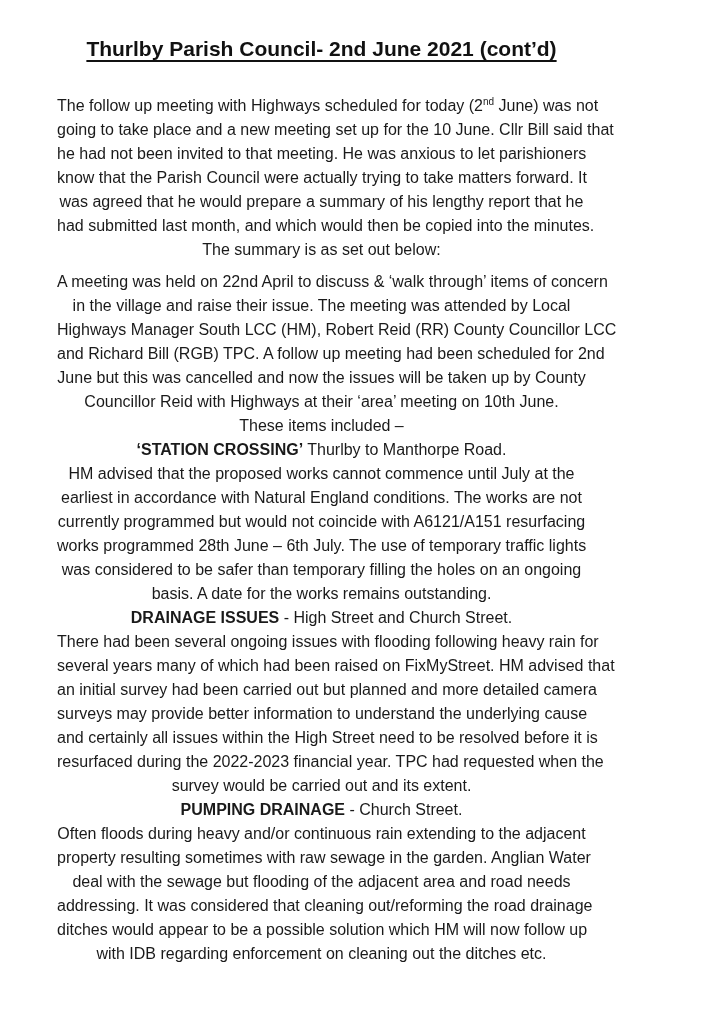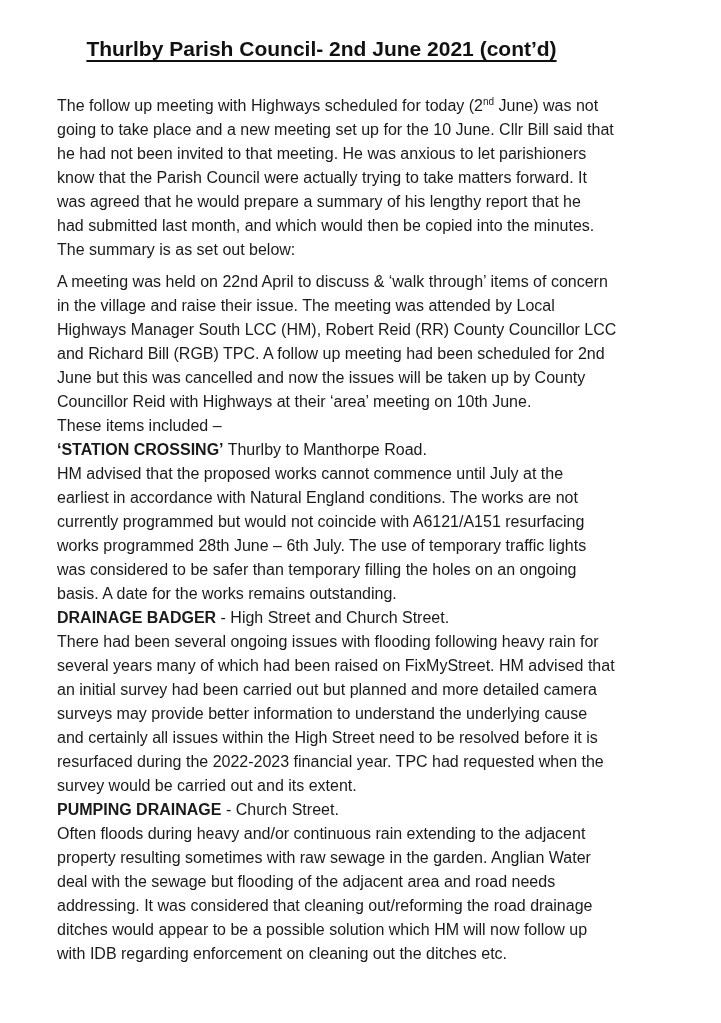--- a/index.html
+++ b/index.html
@@ -30,20 +30,21 @@
     line-height: 26px;
     margin: 0 0 32px 0;
     color: #111111;
   }
   .para {
     font-size: 16px;
     line-height: 24px;
     white-space: pre;
     margin: 0 0 8px 0;
     color: #1a1a1a;
+    text-align: center;
   }
   .para .bold {
     font-weight: bold;
   }
   .para sup {
     font-size: 10px;
     line-height: 0;
     vertical-align: super;
   }
   .footer {
@@ -77,21 +78,21 @@
 June but this was cancelled and now the issues will be taken up by County
 Councillor Reid with Highways at their ‘area’ meeting on 10th June.
 These items included –
 </span><span class="bold">‘STATION CROSSING’</span><span> Thurlby to Manthorpe Road.
 HM advised that the proposed works cannot commence until July at the
 earliest in accordance with Natural England conditions. The works are not
 currently programmed but would not coincide with A6121/A151 resurfacing
 works programmed 28th June – 6th July. The use of temporary traffic lights
 was considered to be safer than temporary filling the holes on an ongoing
 basis. A date for the works remains outstanding.
-</span><span class="bold">DRAINAGE BADGER</span><span> - High Street and Church Street.
+</span><span class="bold">DRAINAGE ISSUES</span><span> - High Street and Church Street.
 There had been several ongoing issues with flooding following heavy rain for
 several years many of which had been raised on FixMyStreet. HM advised that
 an initial survey had been carried out but planned and more detailed camera
 surveys may provide better information to understand the underlying cause
 and certainly all issues within the High Street need to be resolved before it is
 resurfaced during the 2022-2023 financial year. TPC had requested when the
 survey would be carried out and its extent.
 </span><span class="bold">PUMPING DRAINAGE</span><span> - Church Street.
 Often floods during heavy and/or continuous rain extending to the adjacent
 property resulting sometimes with raw sewage in the garden. Anglian Water

